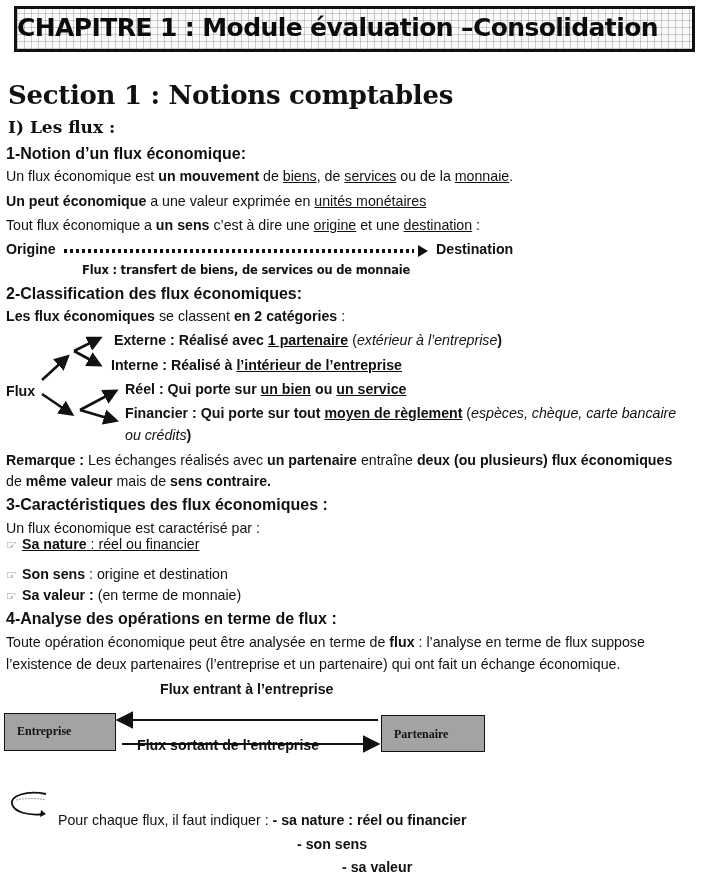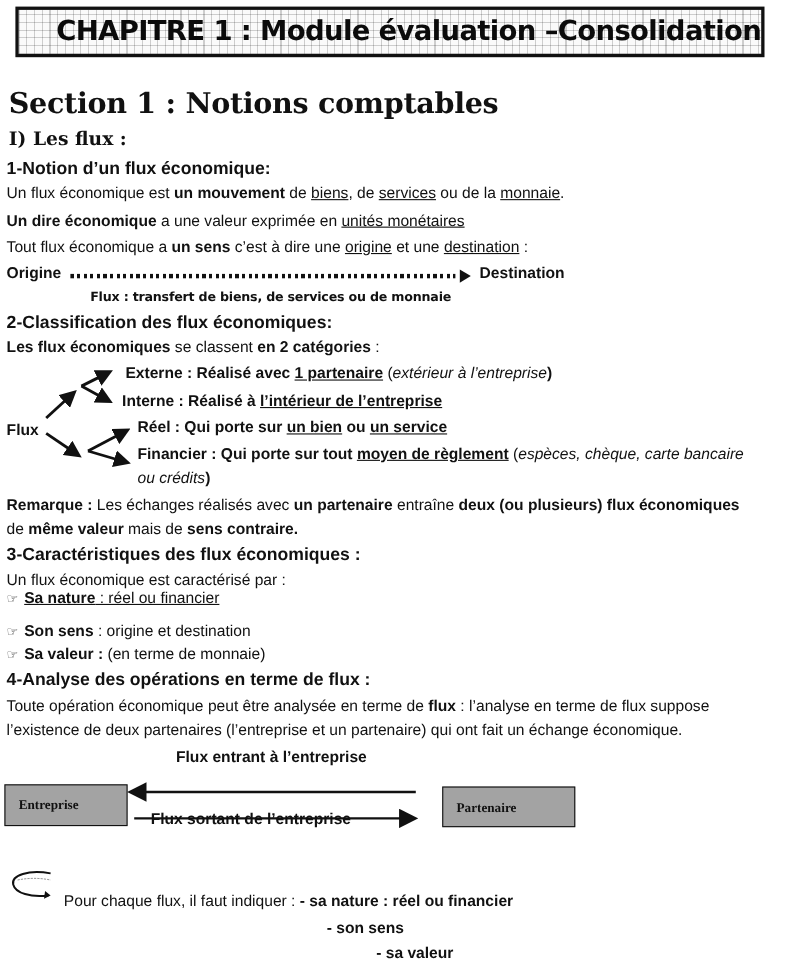--- a/index.html
+++ b/index.html
@@ -8,21 +8,21 @@
   .title-box {
     position:absolute; left:14px; top:6px; width:681px; height:46px;
     border:3px solid #111;
     background-color:#fafafa;
     background-image:
       repeating-linear-gradient(0deg, rgba(0,0,0,0.18) 0 1px, transparent 1px 7px),
       repeating-linear-gradient(90deg, rgba(0,0,0,0.18) 0 1px, transparent 1px 7px);
     box-sizing:border-box;
   }
   .title-text {
-    position:absolute; left:0; right:0; top:4px; text-align:right;
+    position:absolute; left:0; right:0; top:4px; text-align:left;
     font-family:"DejaVu Sans", sans-serif; font-weight:bold; font-size:25px; letter-spacing:-0.6px; color:#0b0b0b;
   }
   .section-title { left:8px; top:80px; font-family:"DejaVu Serif", serif; font-weight:bold; font-size:26px; letter-spacing:-0.3px; }
   .sub-title { left:8px; top:117px; font-family:"DejaVu Serif", serif; font-weight:bold; font-size:17px; }
   .h3 { left:6px; font-family:"Liberation Sans", sans-serif; font-weight:bold; font-size:16px; }
   .p { left:6px; font-size:14.2px; font-family:"Liberation Sans", sans-serif; }
   b { font-weight:bold; }
   u { text-decoration:underline; }
   i { font-style:italic; }
   .dots { position:absolute; left:64px; top:249px; width:350px; height:4px;
@@ -40,21 +40,21 @@
 </div>
 
 <div class="abs section-title">Section 1 : Notions comptables</div>
 <div class="abs sub-title">I) Les flux :</div>
 
 <div class="abs h3" style="top:145px;">1-Notion d’un flux économique:</div>
 <div class="abs p" style="top:168px;">
   <span>Un flux économique est </span><b>un mouvement</b><span> de </span><u>biens</u><span>, de </span><u>services</u><span> ou de la </span><u>monnaie</u><span>.</span>
 </div>
 <div class="abs p" style="top:193px;">
-  <b>Un dire économique</b><span> a une valeur exprimée en </span><u>unités monétaires</u>
+  <b>Un peut économique</b><span> a une valeur exprimée en </span><u>unités monétaires</u>
 </div>
 <div class="abs p" style="top:217px;">
   <span>Tout flux économique a </span><b>un sens</b><span> c’est à dire une </span><u>origine</u><span> et une </span><u>destination</u><span> :</span>
 </div>
 
 <div class="abs p" style="top:241px; font-weight:bold;">Origine</div>
 <div class="dots"></div>
 <div class="arrowhead-right" style="left:418px; top:245px;"></div>
 <div class="abs p" style="left:436px; top:241px; font-weight:bold;">Destination</div>
 <div class="abs small-caption">Flux : transfert de biens, de services ou de monnaie</div>
@@ -121,21 +121,21 @@
 <div class="abs p" style="top:634px;">
   <span>Toute opération économique peut être analysée en terme de </span><b>flux</b><span> : l’analyse en terme de flux suppose</span>
 </div>
 <div class="abs p" style="top:656px;">l’existence de deux partenaires (l’entreprise et un partenaire) qui ont fait un échange économique.</div>
 
 <div class="abs p" style="left:160px; top:681px; font-weight:bold;">Flux entrant à l’entreprise</div>
 
 <div class="box" style="left:4px; top:713px; width:112px; height:38px;">
   <span style="position:absolute; left:12px; top:10px;">Entreprise</span>
 </div>
-<div class="box" style="left:402px; top:715px; width:121px; height:37px;padding-left:38px;">
+<div class="box" style="left:381px; top:715px; width:104px; height:37px;padding-left:38px;">
   <span style="position:absolute; left:12px; top:11px;">Partenaire</span>
 </div>
 <svg class="abs" style="left:110px; top:710px;" width="280" height="45">
   <defs>
     <marker id="ah2" markerWidth="8" markerHeight="8" refX="6" refY="4" orient="auto">
       <path d="M0,0 L8,4 L0,8 Z" fill="#111"></path>
     </marker>
   </defs>
   <line x1="268" y1="10" x2="10" y2="10" stroke="#111" stroke-width="2.2" marker-end="url(#ah2)"></line>
   <line x1="12" y1="34" x2="266" y2="34" stroke="#111" stroke-width="2.2" marker-end="url(#ah2)"></line>

